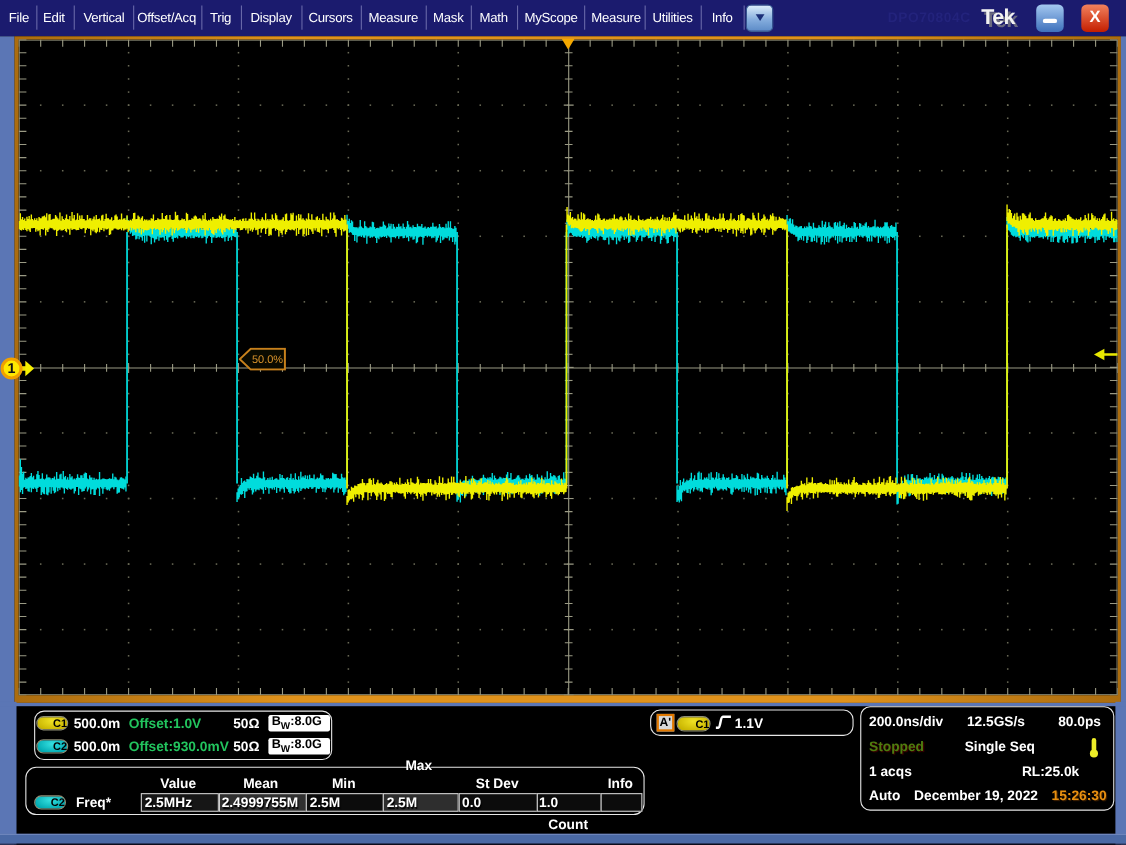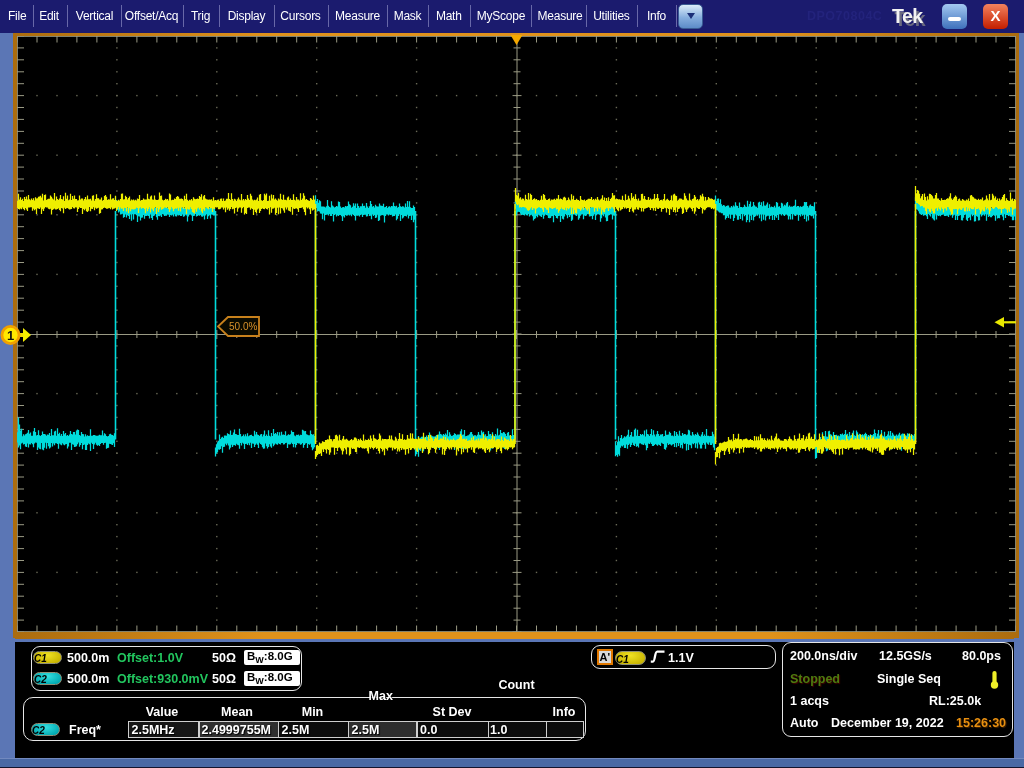--- a/index.html
+++ b/index.html
@@ -35,21 +35,21 @@
 #ch1m { position:absolute; left:0; top:323px; width:34px; height:24px; }
 #trigtop { position:absolute; left:508px; top:35px; width:17px; height:11px; }
 #trigright { position:absolute; left:992px; top:315px; width:24px; height:15px; }
 #tag50 { position:absolute; left:217px; top:315.5px; width:43px; height:21px; }
 
 .bx { position:absolute; background:#000; border:1.5px solid #e6e6e6; border-radius:9px; }
 .t { position:absolute; color:#fff; font-size:12.5px; font-weight:bold; white-space:nowrap;
    text-shadow:1px 1px 1px #000; }
 .grey { color:#22c55e; }
 .badge { position:absolute; width:29px; height:13px; border-radius:7px; color:#000;
-  font-size:10px; font-weight:bold; text-align:left; line-height:13.5px;font-style:italic; }
+  font-size:10px; font-weight:bold; text-align:right; line-height:13.5px; }
 .bC1 { background:radial-gradient(ellipse at 50% 30%,#f0e224,#c8b400 80%); border:1.5px solid #8f8f77; }
 .bC2 { background:radial-gradient(ellipse at 50% 30%,#35e0e0,#00a8b0 80%); border:1.5px solid #8f8f77; }
 .bwbox { position:absolute; width:56px; height:15.5px; background:#fff; border-radius:2px;
   color:#000; font-size:11.5px; font-weight:bold; padding-left:3px; }
 .bwbox sub { font-size:9px; }
 
 .cell { position:absolute; border:1px solid #cfcfcf; }
 </style></head>
 <body>
 <div id="page">
@@ -1258,21 +1258,21 @@
 <span class="t" style="left:790px;top:715.5px">Auto</span>
 <span class="t" style="left:831px;top:715.5px">December 19, 2022</span>
 <span class="t" style="left:956px;top:715.5px;color:#e89010;text-shadow:1px 1px 1px #420">15:26:30</span>
 
 <div class="bx" style="left:22.5px;top:697px;width:563px;height:43.5px;border-radius:10px"></div>
 <span class="t" style="left:162px;top:704.5px;transform:translateX(-50%)">Value</span>
 <span class="t" style="left:237px;top:704.5px;transform:translateX(-50%)">Mean</span>
 <span class="t" style="left:312.5px;top:704.5px;transform:translateX(-50%)">Min</span>
 <span class="t" style="left:380.7px;top:689px;transform:translateX(-50%)">Max</span>
 <span class="t" style="left:452px;top:704.5px;transform:translateX(-50%)">St Dev</span>
-<span class="t" style="left:516.5px;top:678px;transform:translateX(-50%)">Count</span>
+<span class="t" style="left:516.5px;top:743px;transform:translateX(-50%)">Count</span>
 <span class="t" style="left:564px;top:704.5px;transform:translateX(-50%)">Info</span>
 <span class="badge bC2" style="left:31px;top:722.5px">C2</span>
 <span class="t" style="left:69px;top:722.5px">Freq*</span>
 <div class="cell" style="left:128px;top:721px;width:71px;height:16.5px;background:#161616"></div>
 <div class="cell" style="left:198.5px;top:721px;width:80px;height:16.5px;background:#303030"></div>
 <div class="cell" style="left:277.9px;top:721px;width:71px;height:16.5px;background:#0c0c0c"></div>
 <div class="cell" style="left:348.3px;top:721px;width:69px;height:16.5px;background:#2e2e2e"></div>
 <div class="cell" style="left:416.5px;top:721px;width:72px;height:16.5px;background:#0c0c0c"></div>
 <div class="cell" style="left:487.8px;top:721px;width:59px;height:16.5px;background:#0c0c0c"></div>
 <div class="cell" style="left:546px;top:721px;width:38px;height:16.5px;background:#0c0c0c"></div>

